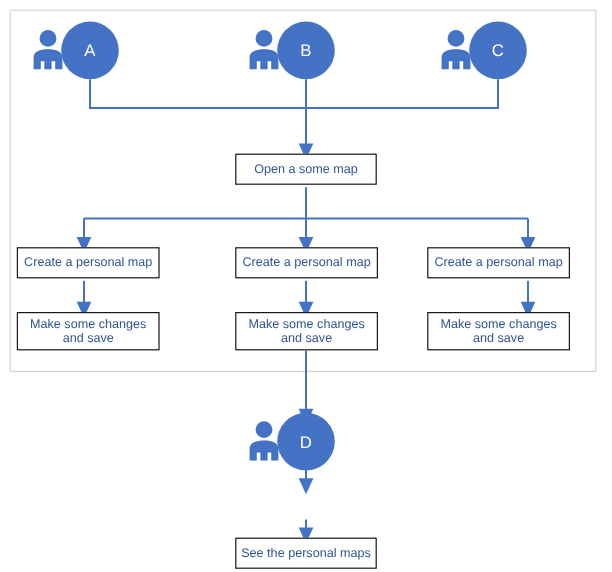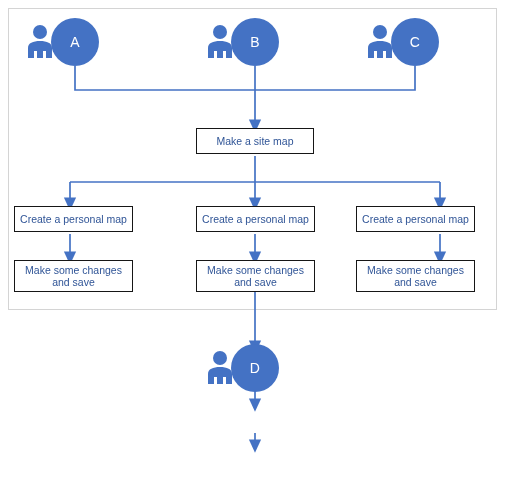--- a/index.html
+++ b/index.html
@@ -112,35 +112,36 @@
   <div class="actor" style="left:366px;top:18px;">
     <span class="glyph">
       <svg viewBox="0 0 28 34" width="28" height="34" xmlns="http://www.w3.org/2000/svg">
         <circle cx="14" cy="8" r="7" fill="#4472c4"></circle>
         <path d="M2,34 L2,24 C2,19 7,17 14,17 C21,17 26,19 26,24 L26,34 L20,34 L20,27 L17,27 L17,34 L11,34 L11,27 L8,27 L8,34 Z" fill="#4472c4"></path>
       </svg>
     </span>
     <span class="circle">C</span>
   </div>
 
-  <div class="node" style="left:196px;top:128px;width:118px;height:26px;">Make a site map</div>
+  <div class="node" style="left:196px;top:128px;width:118px;height:26px;">Open a some map</div>
 
   <div class="node" style="left:14px;top:206px;width:119px;height:26px;">Create a personal map</div>
   <div class="node" style="left:196px;top:206px;width:119px;height:26px;">Create a personal map</div>
   <div class="node" style="left:356px;top:206px;width:119px;height:26px;">Create a personal map</div>
 
   <div class="node" style="left:14px;top:260px;width:119px;height:32px;">Make some changes and save</div>
   <div class="node" style="left:196px;top:260px;width:119px;height:32px;">Make some changes and save</div>
   <div class="node" style="left:356px;top:260px;width:119px;height:32px;">Make some changes and save</div>
 
   <div class="actor" style="left:206px;top:344px;">
     <span class="glyph">
       <svg viewBox="0 0 28 34" width="28" height="34" xmlns="http://www.w3.org/2000/svg">
         <circle cx="14" cy="8" r="7" fill="#4472c4"></circle>
         <path d="M2,34 L2,24 C2,19 7,17 14,17 C21,17 26,19 26,24 L26,34 L20,34 L20,27 L17,27 L17,34 L11,34 L11,27 L8,27 L8,34 Z" fill="#4472c4"></path>
       </svg>
     </span>
     <span class="circle">D</span>
   </div>
 
 
+  <div class="node" style="left:196px;top:448px;width:118px;height:26px;">See the personal maps</div>
 
 </div>
 
 </body></html>

